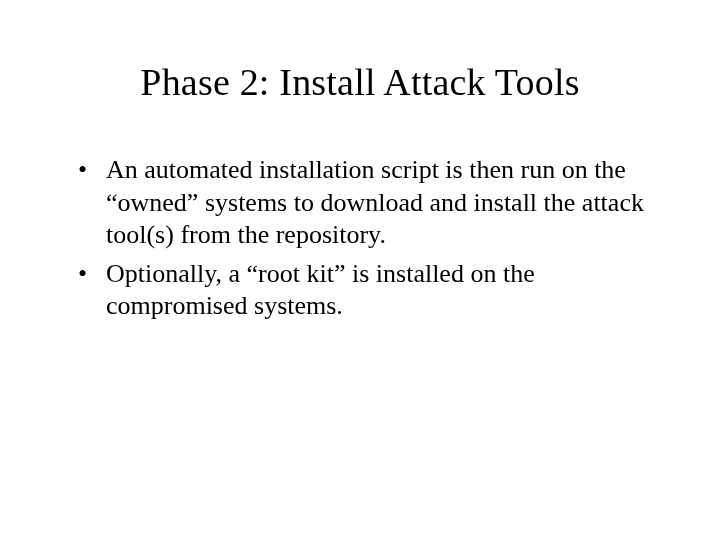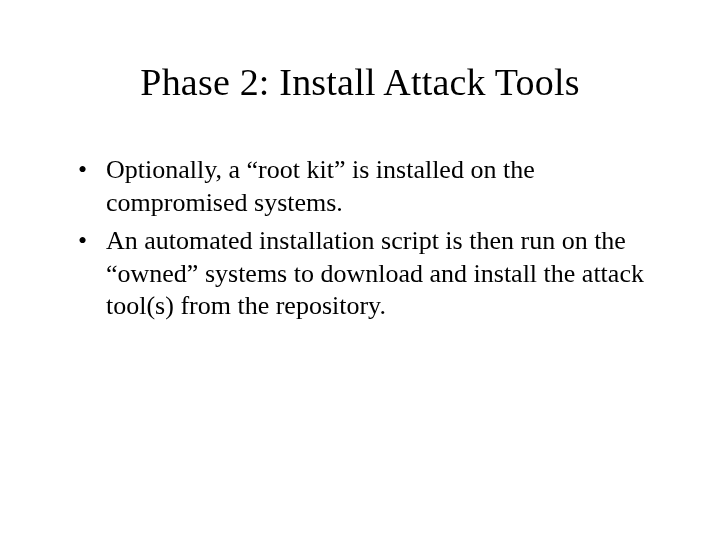--- a/index.html
+++ b/index.html
@@ -44,16 +44,16 @@
     top: 0;
     font-size: 26px;
   }
 </style>
 </head>
 <body>
 
 <div class="slide">
   <h1 class="title">Phase 2: Install Attack Tools</h1>
   <ul class="bullets">
+    <li>An automated installation script is then run on the “owned” systems to download and install the attack tool(s) from the repository.</li>
     <li>Optionally, a “root kit” is installed on the compromised systems.</li>
-    <li>An automated installation script is then run on the “owned” systems to download and install the attack tool(s) from the repository.</li>
   </ul>
 </div>
 
 </body></html>

